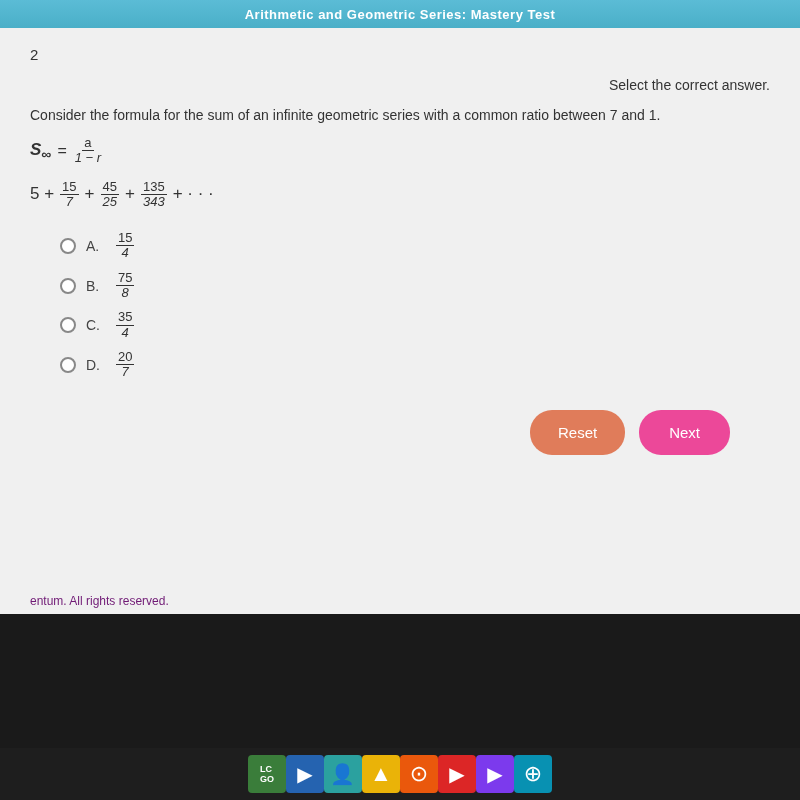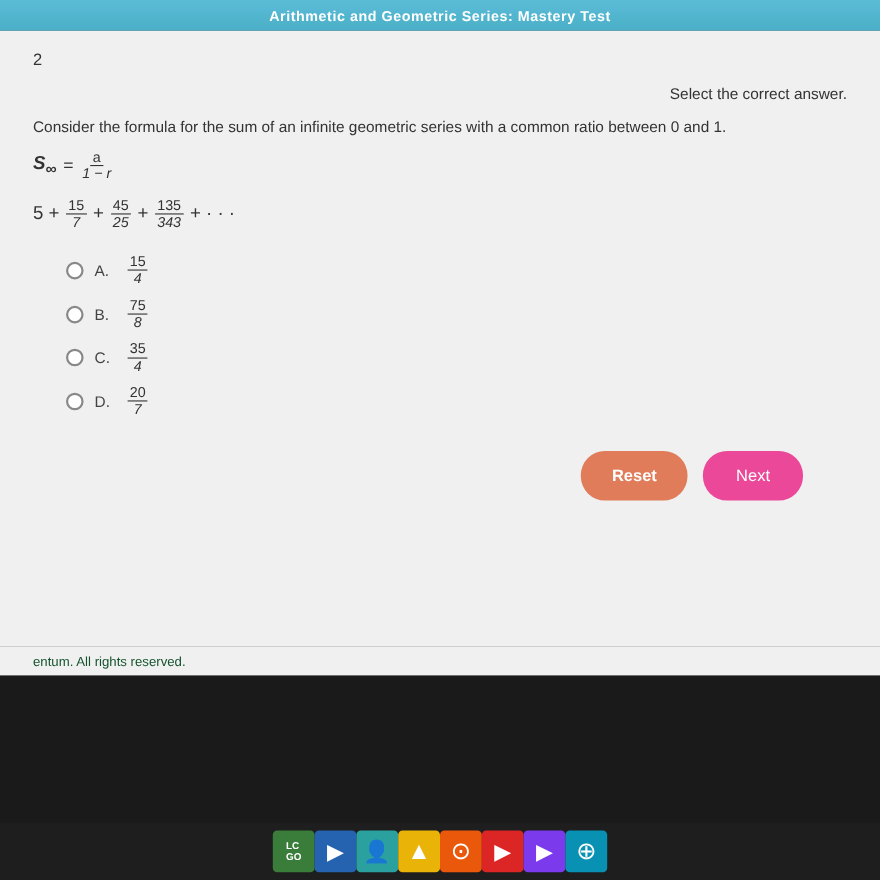--- a/index.html
+++ b/index.html
@@ -146,37 +146,37 @@
     }
 
     .btn-reset {
       background: #e07c5a;
       color: white;
       border: none;
       border-radius: 22px;
       padding: 14px 28px;
       font-size: 15px;
       cursor: pointer;
-      font-weight: 700;
+      font-weight: 400;
     }
 
     .btn-next {
       background: #ec4899;
       color: white;
       border: none;
       border-radius: 22px;
       padding: 10px 30px;
       font-size: 15px;
       cursor: pointer;
       font-weight: 500;
     }
 
     #footer-text {
       font-size: 12px;
-      color: #14532d;
+      color: #701a75;
       background: #f0f0f0;
       padding: 6px 30px;
     }
 
     #taskbar {
       position: absolute;
       bottom: 0;
       left: 0;
       width: 800px;
       height: 52px;
@@ -213,21 +213,21 @@
 <div id="top-bar">
   <span>Arithmetic and Geometric Series: Mastery Test</span>
 </div>
 
 <div id="main-content">
 
   <div id="question-number">2</div>
 
   <div id="instruction">Select the correct answer.</div>
 
-  <div id="context-text">Consider the formula for the sum of an infinite geometric series with a common ratio between 0 and 1.</div>
+  <div id="context-text">Consider the formula for the sum of an infinite geometric series with a common ratio between 7 and 1.</div>
 
   <div id="formula-line">
     <span class="formula-symbol">S<sub>∞</sub></span>
     <span style="font-size:16px;">=</span>
     <span class="fraction">
       <span class="num">a</span>
       <span class="den">1 − r</span>
     </span>
   </div>
 

